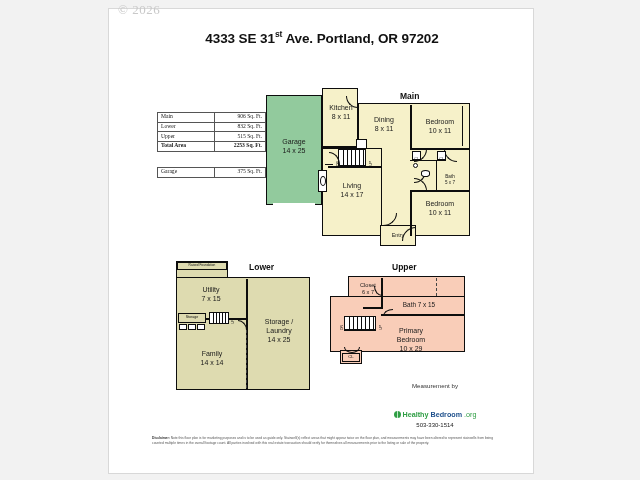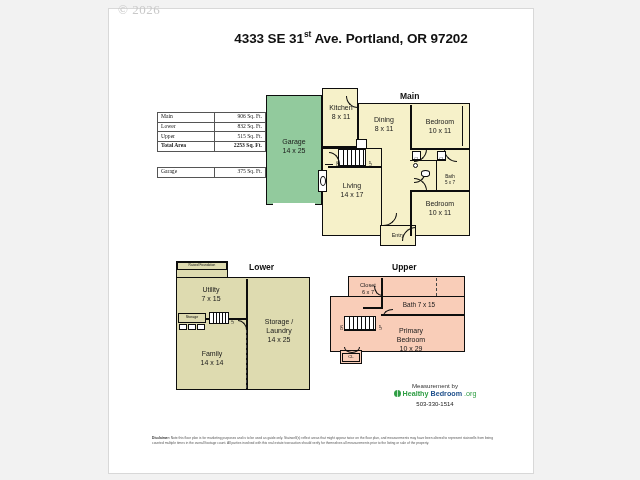--- a/index.html
+++ b/index.html
@@ -33,21 +33,20 @@
   }
   .title {
     position: absolute;
     left: 108px; top: 29px;
     width: 428px;
     text-align: center;
     font-size: 13.5px;
     font-weight: bold;
     color: #111;
     letter-spacing: -0.1px;
-    padding-left: 29px;
   }
   .title sup { font-size: 8.5px; vertical-align: super; }
 
   
   .area-table {
     position: absolute;
     border-collapse: collapse;
     font-family: "Liberation Serif", serif;
     font-size: 5.6px;
     color: #1a1a1a;
@@ -140,21 +139,21 @@
   }
   .label-box.cl { background: #f9cdb8; font-size: 4.4px; }
 
   
   .meas {
     position: absolute; left: 360px; top: 382px; width: 150px;
     text-align: center;
   }
   .meas .by { font-size: 6.2px; color: #333; }
   .meas .logo {
-    margin-top: 0; font-size: 7.2px; white-space: nowrap;
+    margin-top: 21px; font-size: 7.2px; white-space: nowrap;
     display: flex; align-items: center; justify-content: center; gap: 2px;
   }
   .meas .globe {
     width: 7px; height: 7px; border-radius: 50%;
     background: #2f9e44; display: inline-block; position: relative;
   }
   .meas .globe:after {
     content: ""; position: absolute; left: 3px; top: 0; bottom: 0;
     width: 1px; background: #bfe6c8;
   }

